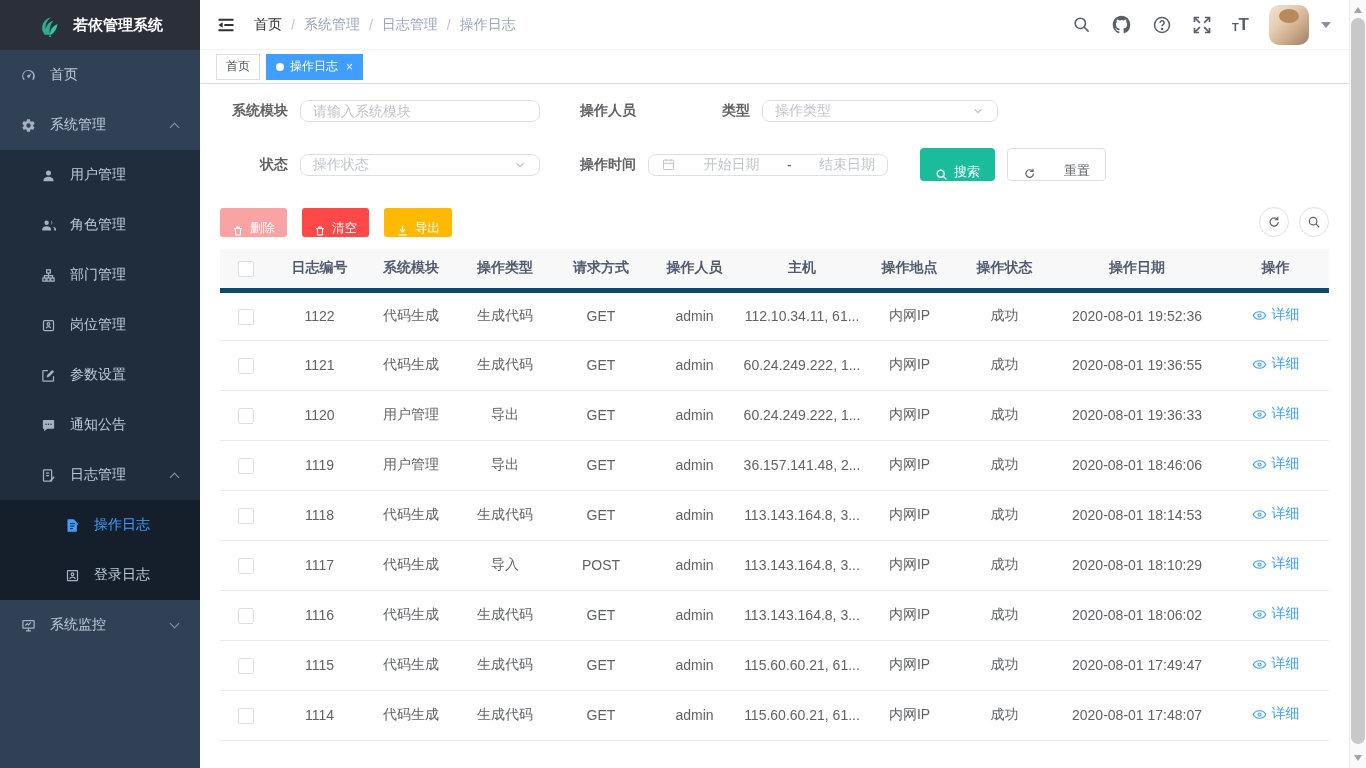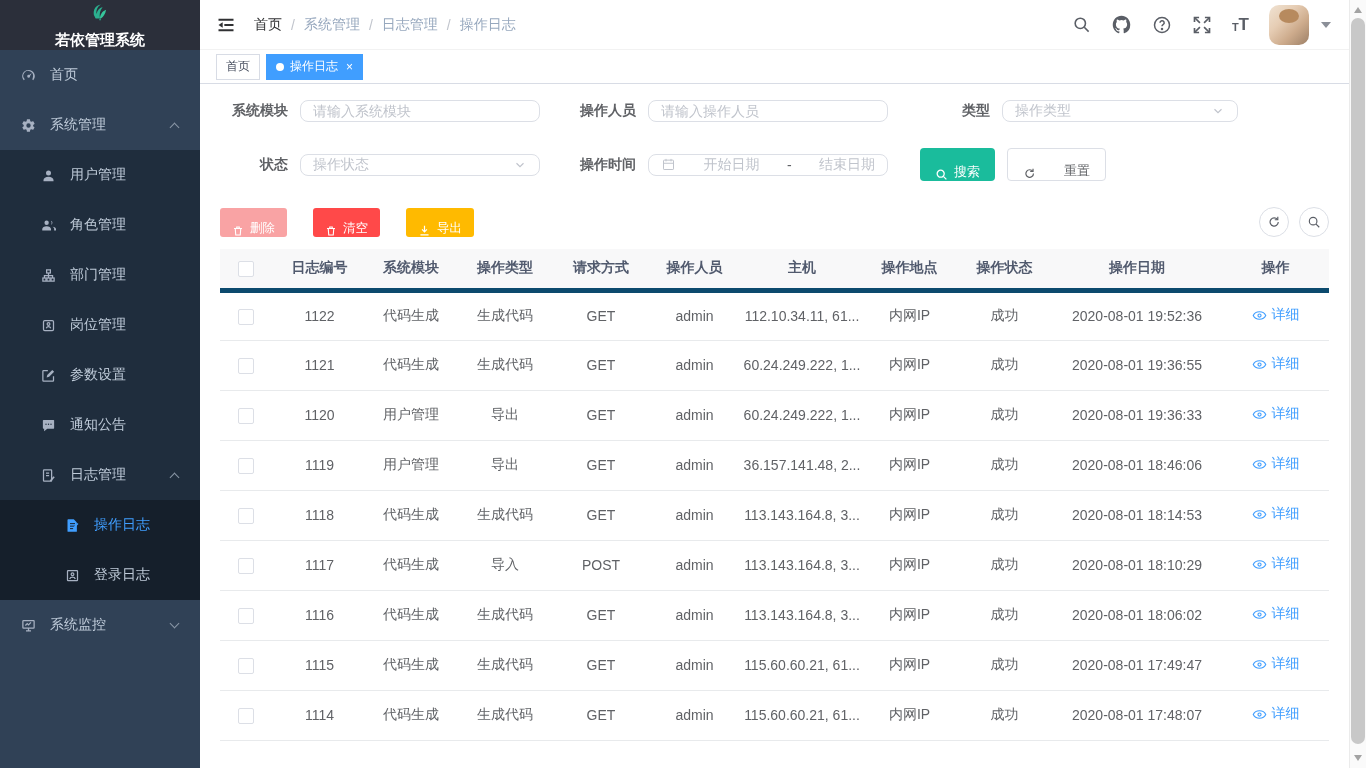--- a/index.html
+++ b/index.html
@@ -2,21 +2,21 @@
 <html><head>
 <meta charset="utf-8">
 <style>
   * { margin:0; padding:0; box-sizing:border-box; }
   html,body { width:1366px; height:768px; overflow:hidden; }
   body { font-family:"Liberation Sans","DejaVu Sans",sans-serif; font-size:14px; color:#606266; background:#fff; }
   .app { display:flex; width:1366px; height:768px; }
 
   
   .sidebar { width:200px; flex-shrink:0; background:#304156; overflow:hidden; }
-  .logo { height:50px; background:#2b2f3a; color:#fff; display:flex; align-items:center; justify-content:center; gap:10px; font-size:15px; font-weight:bold;flex-direction:column; }
+  .logo { height:50px; background:#2b2f3a; color:#fff; display:flex; align-items:center; justify-content:center; gap:10px; font-size:15px; font-weight:bold; }
   .menu-item { height:50px; display:flex; align-items:center; color:#bfcbd9; font-size:14px; cursor:pointer; position:relative; }
   .menu-item .mi-icon { width:16px; height:16px; margin-right:14px; display:inline-flex; align-items:center; justify-content:center; color:#a7b1c2; }
   .menu-item.lv0 { padding-left:20px; background:#304156; }
   .menu-item.lv1 { padding-left:40px; background:#1f2d3d; }
   .menu-item.lv2 { padding-left:64px; background:#151f2b; }
   .menu-item.active, .menu-item.active .mi-icon { color:#409EFF; }
   .arrow { display:none; position:absolute; right:22px; width:7px; height:7px; border-right:1.6px solid #8a97a6; border-bottom:1.6px solid #8a97a6; }
   .arrow.up { display:block; transform:rotate(-135deg); margin-top:4px; }
   .arrow.down { display:block; transform:rotate(45deg); margin-top:-4px; }
 
@@ -54,21 +54,21 @@
   input.inp { color:#606266; }
   input.inp::placeholder { color:#c0c4cc; }
   .select { justify-content:space-between; color:#c0c4cc; cursor:pointer; width:236px; }
   .daterange { color:#c0c4cc; gap:4px; cursor:pointer; justify-content:space-between; }
   .daterange .cal { display:flex; color:#c0c4cc; }
   .btn { height:33px; border:none; border-radius:4px; font-size:13px; display:inline-flex; align-items:flex-end; gap:6px; padding:0 15px; cursor:pointer; color:#fff; font-family:inherit; }
   .btn-search { background:#1ABC9C; margin-right:12px; }
   .btn-reset { background:#fff; border:1px solid #dcdfe6; color:#606266;gap:28px; }
 
   .toolbar { display:flex; align-items:center; margin-bottom:12px; }
-  .btn-sm { height:29px; border-radius:3px; font-size:12.5px; padding:0 12px; margin-right:26px; }
+  .btn-sm { height:29px; border-radius:3px; font-size:12.5px; padding:0 12px; margin-right:15px; }
   .btn-delete { background:#f9a3a4; cursor:not-allowed; }
   .btn-clear { background:#ff4949; }
   .btn-export { background:#ffba00; }
   .toolbar-right { margin-left:auto; display:flex; gap:10px; }
   .circle-btn { width:30px; height:30px; border-radius:50%; border:1px solid #dcdfe6; background:#fff; color:#5a5e66; display:flex; align-items:center; justify-content:center; cursor:pointer; }
 
   
   table { width:100%; border-collapse:collapse; table-layout:fixed; }
   thead th { background:#f8f8f9; color:#515a6e; font-weight:bold; font-size:14px; height:41px; text-align:center; border-bottom:5px solid #0c4a6e; white-space:nowrap; }
   tbody td { height:50px; text-align:center; color:#606266; font-size:14px; border-bottom:1px solid #e8eaec; white-space:nowrap; overflow:hidden; text-overflow:ellipsis; }
@@ -306,21 +306,20 @@
 
     <div class="content">
 
       <div class="filter-row">
         <div class="f-group">
           <span class="f-label w68">系统模块</span>
           <input class="inp" placeholder="请输入系统模块" style="">
         </div>
         <div class="f-group">
           <span class="f-label w64">操作人员</span>
-          <input class="inp" placeholder="请输入操作人员" style="">
         </div>
         <div class="f-group" style="margin-left:34px">
           <span class="f-label w36">类型</span>
           <div class="select">
             <span>操作类型</span>
             <svg width="14" height="14" viewBox="0 0 24 24" fill="none" stroke="#c0c4cc" stroke-width="2">
                 <path d="M6 9l6 6 6-6"></path>
               </svg>
           </div>
         </div>

